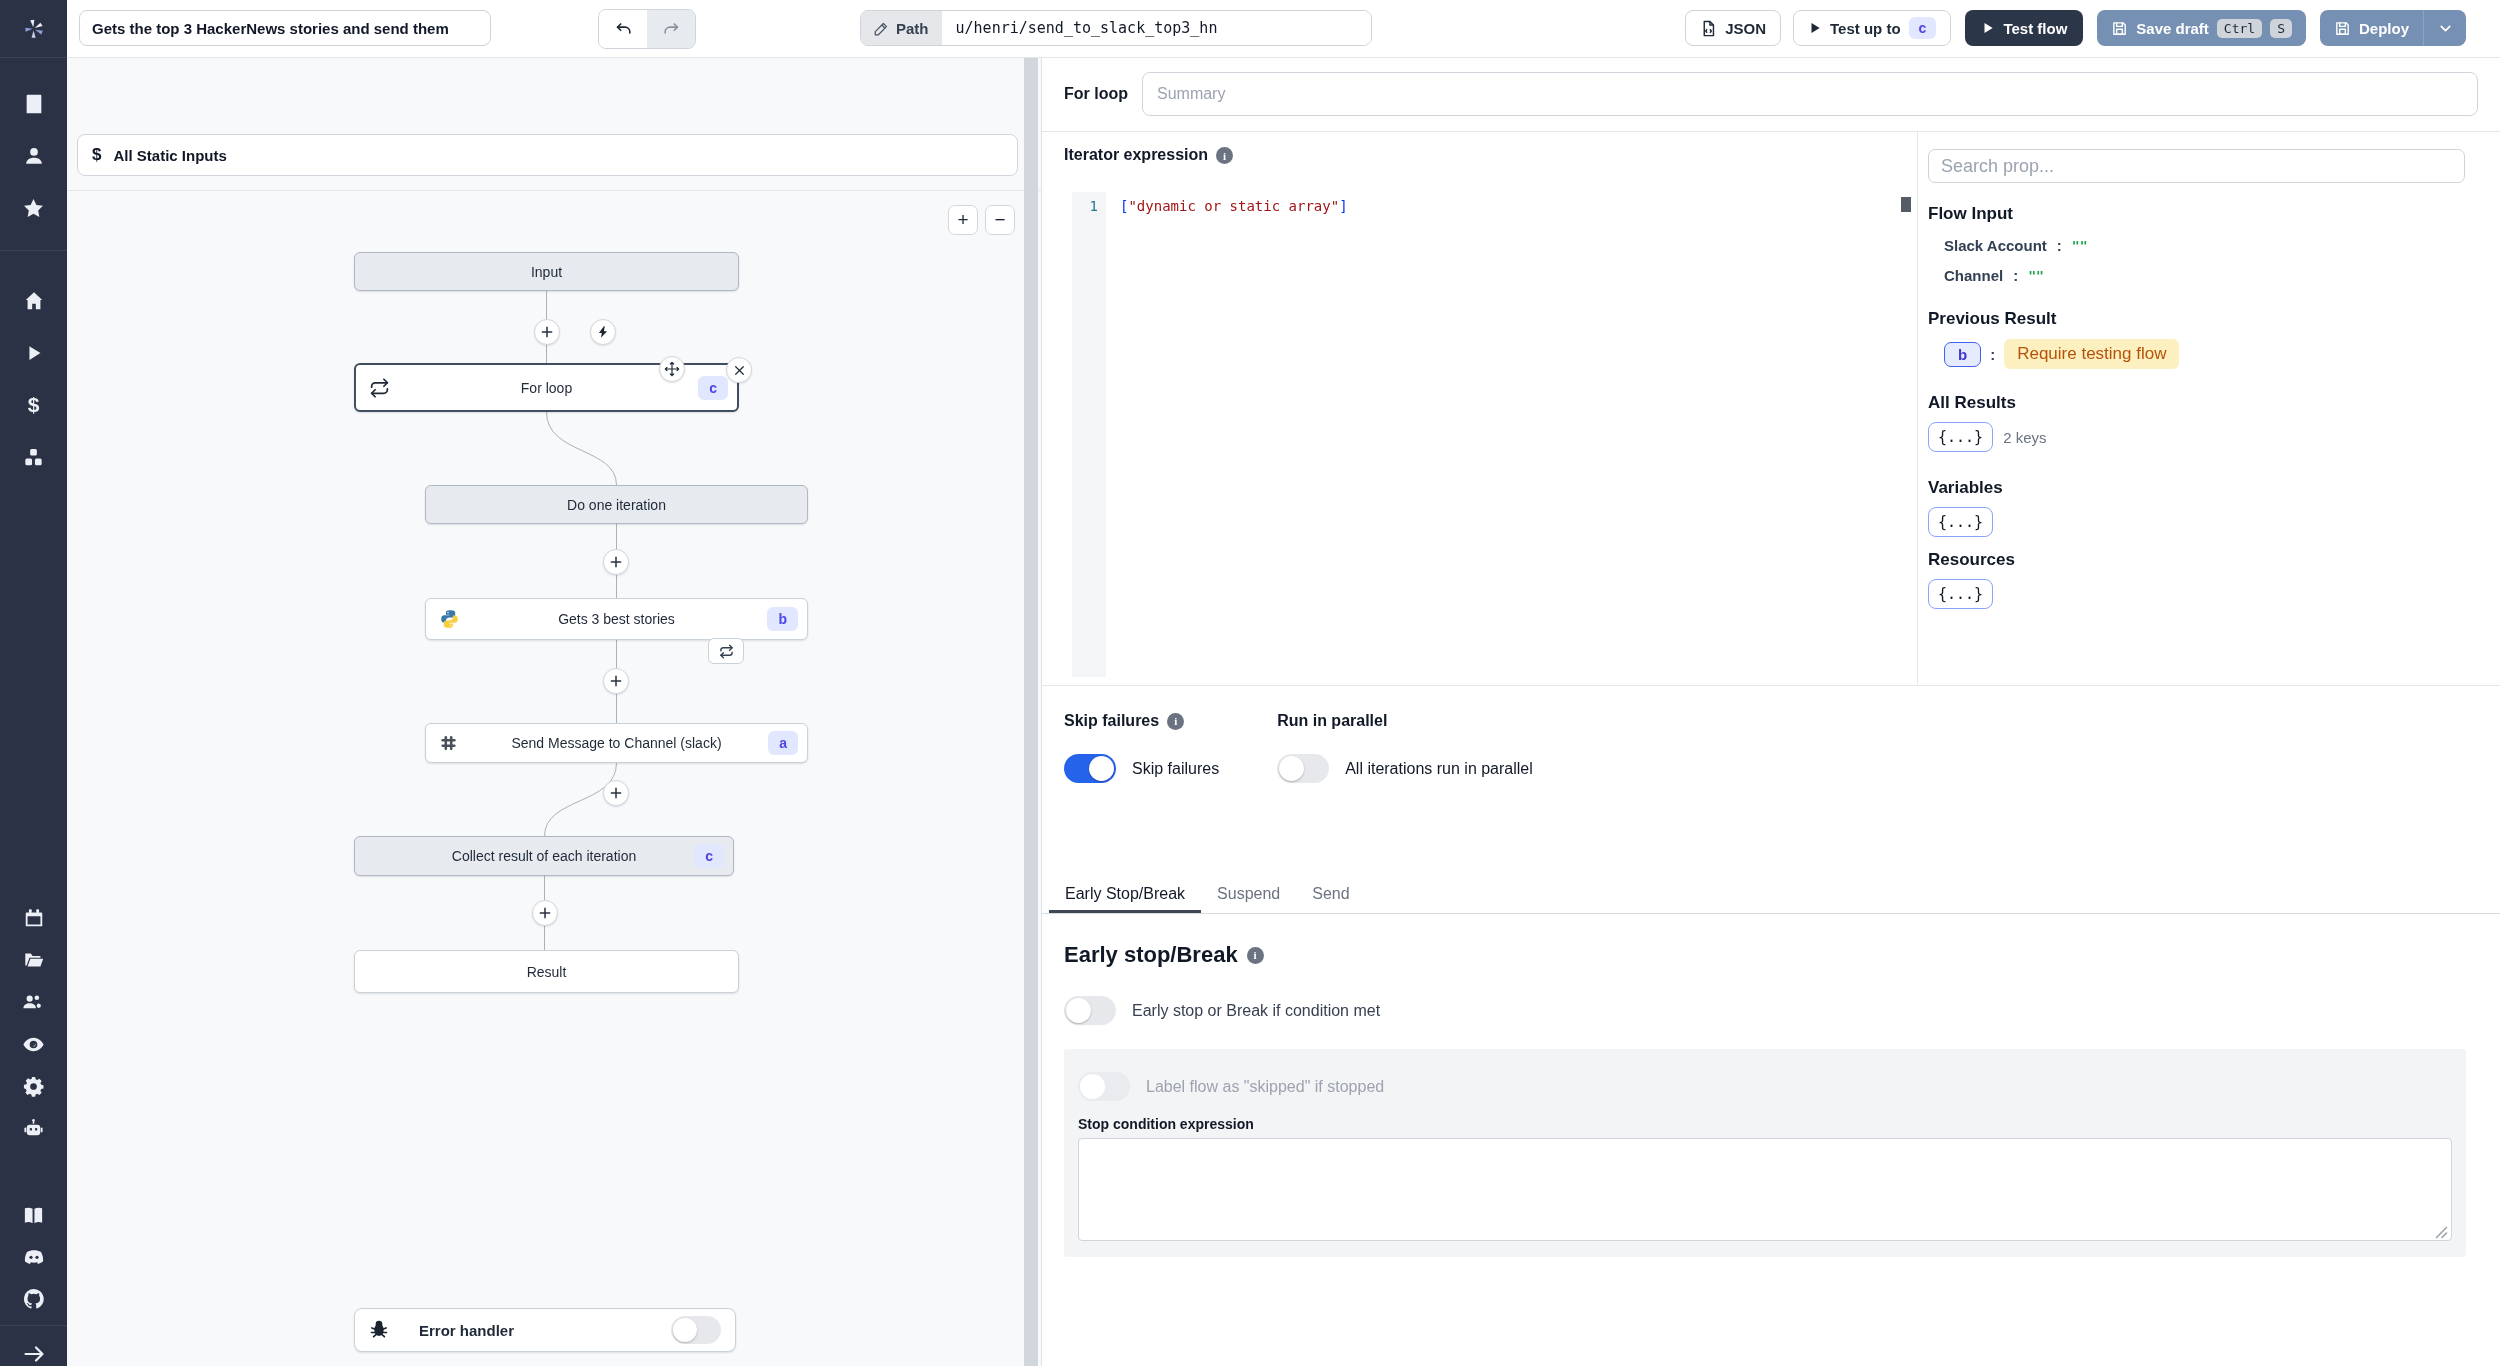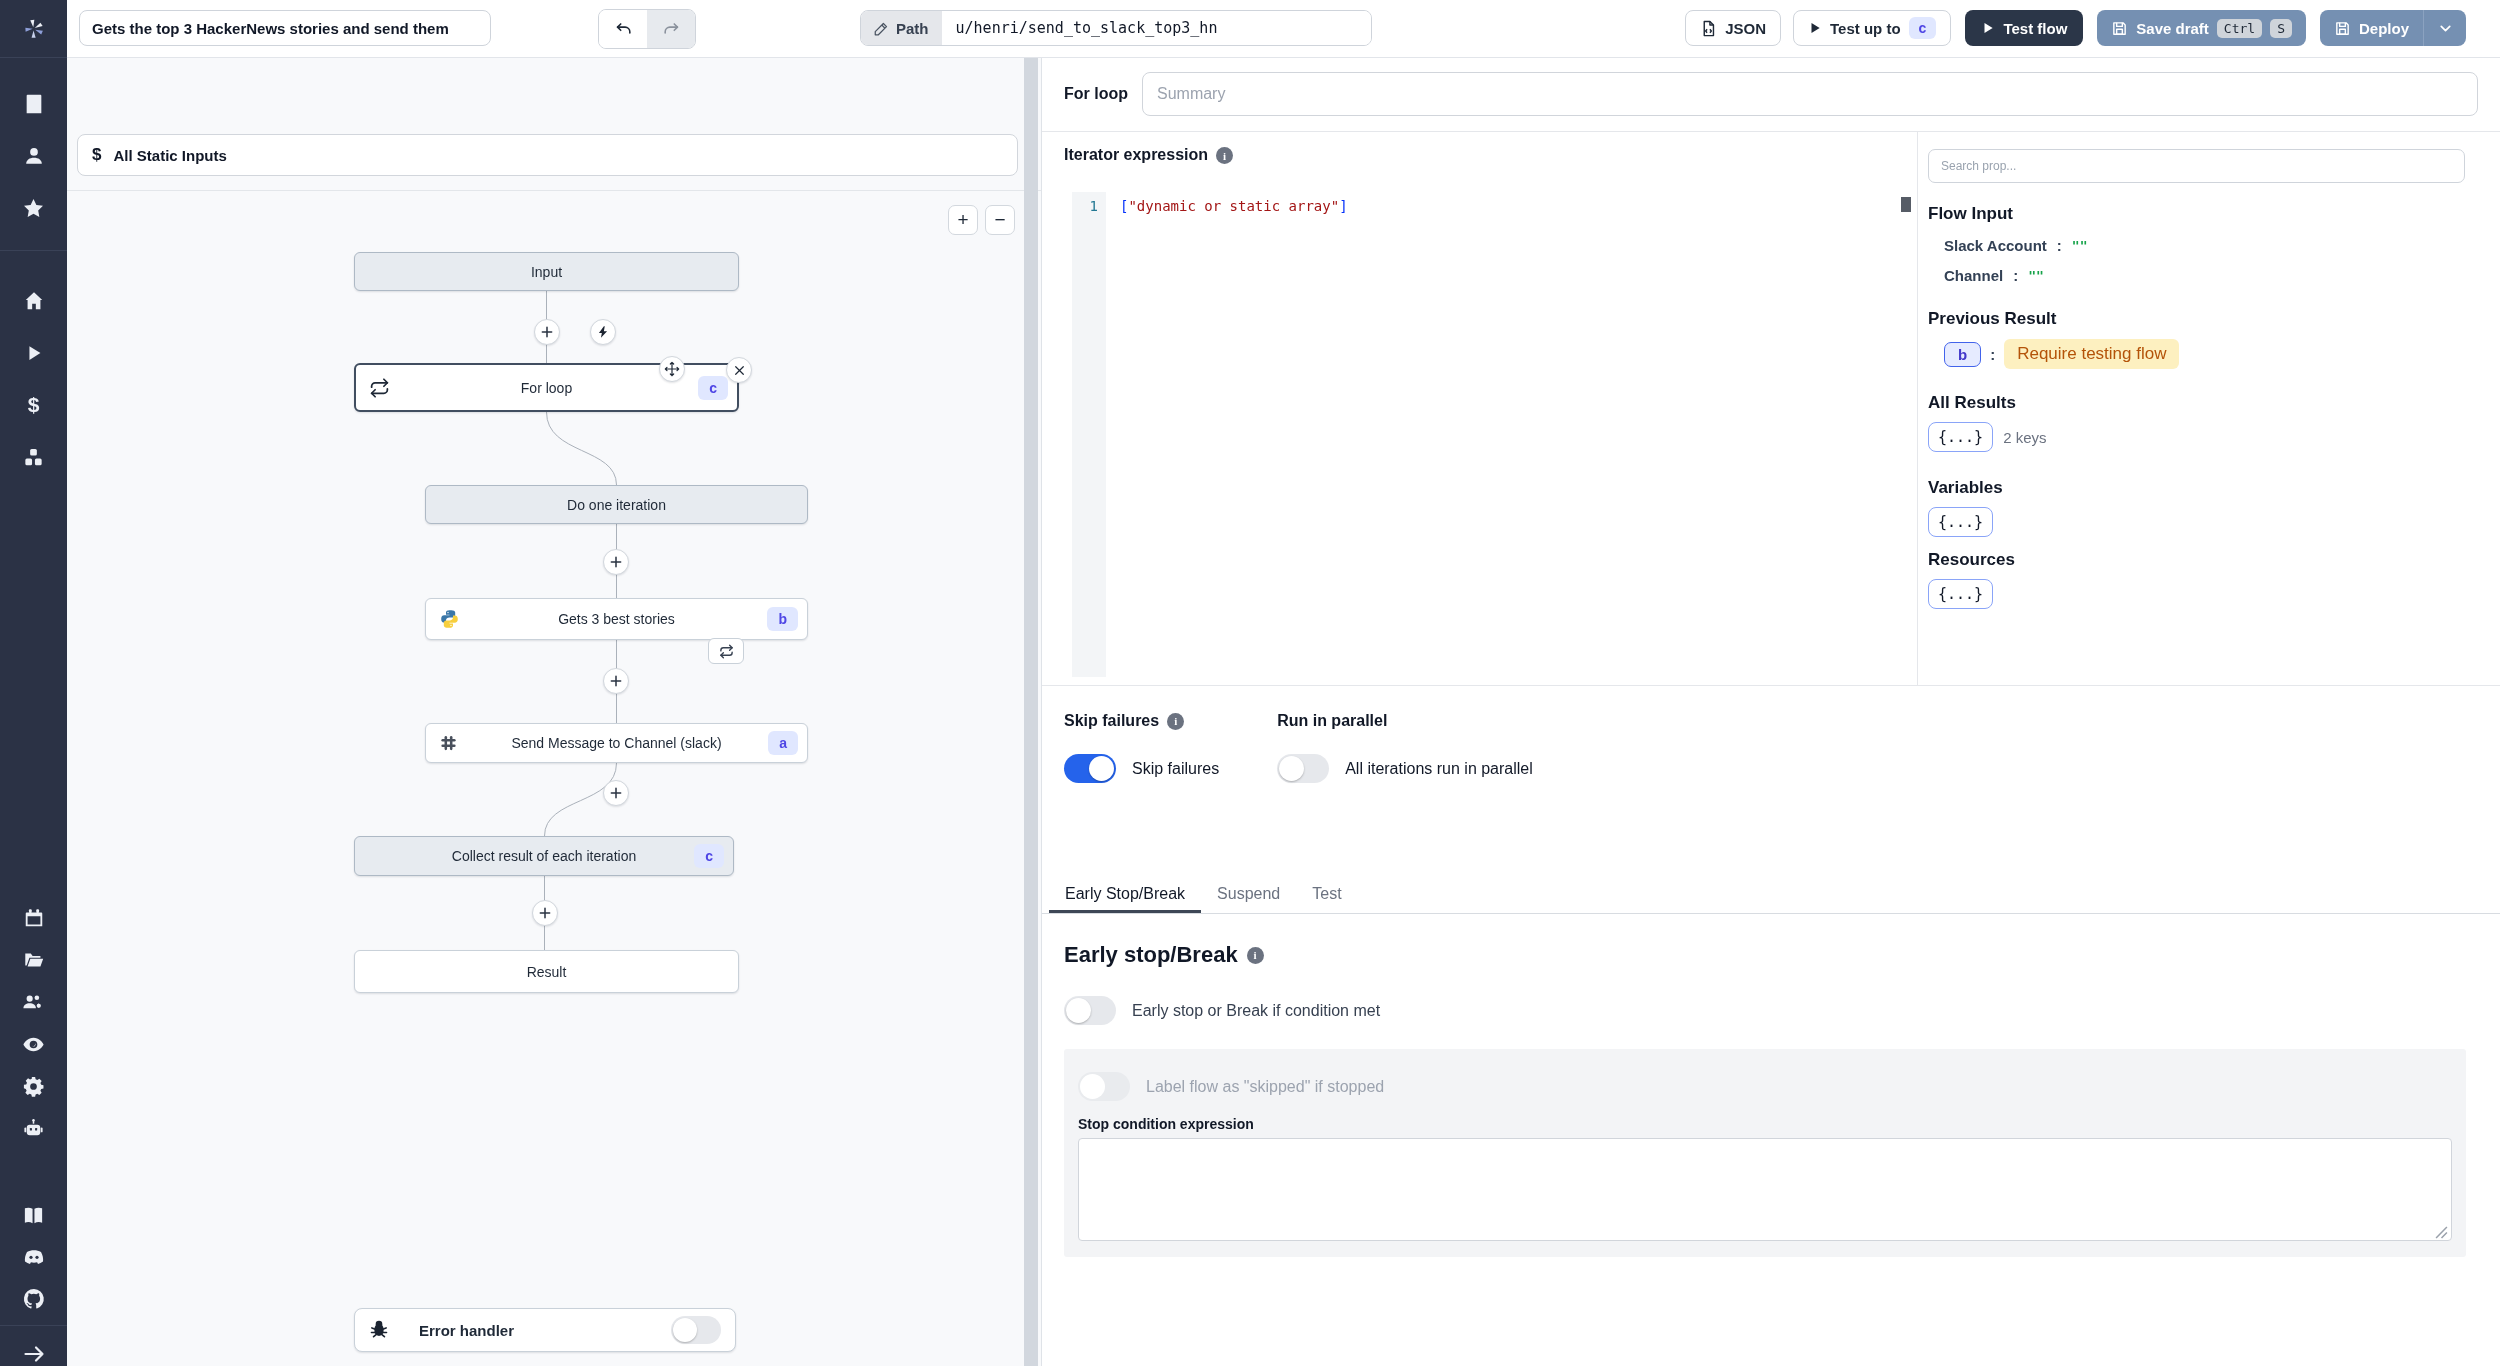--- a/index.html
+++ b/index.html
@@ -105,21 +105,21 @@
   .editor{position:absolute;left:30px;right:4px;top:60px;bottom:8px;background:#fff;}
   .ed-gutter{position:absolute;left:0;top:0;bottom:0;width:34px;background:#f3f5f7;
         font-family:"DejaVu Sans Mono",monospace;font-size:14px;color:#237893;text-align:right;
         padding:6px 8px 0 0;box-sizing:border-box;}
   .ed-code{position:absolute;left:34px;top:0;right:14px;bottom:0;padding:6px 0 0 14px;
         font-family:"DejaVu Sans Mono",monospace;font-size:14px;white-space:pre;cursor:text;}
   .tk-bracket{color:#0431fa;} .tk-string{color:#a31515;}
   .ed-ruler{position:absolute;right:2px;top:5px;width:10px;height:15px;background:#565c66;}
   .props-col{width:583px;border-left:1px solid #e5e7eb;padding:17px 35px 0 10px;box-sizing:border-box;}
   .search-input{width:100%;height:34px;border:1px solid #cfd4db;border-radius:7px;padding:0 12px;
-        font-family:"Liberation Sans",sans-serif;font-size:12px;color:#111827;outline:none;box-sizing:border-box;}
+        font-family:"Liberation Sans",sans-serif;font-size:18px;color:#111827;outline:none;box-sizing:border-box;}
   .search-input::placeholder{color:#9aa3af;}
   .prop-h{font-size:17px;font-weight:bold;color:#111827;}
   .prop-row{display:flex;align-items:center;gap:10px;padding-left:16px;font-size:15px;}
   .prop-key{font-weight:bold;color:#334155;}
   .prop-colon{color:#334155;font-weight:bold;}
   .prop-val{font-family:"DejaVu Sans Mono",monospace;font-weight:bold;color:#16a34a;font-size:13px;}
   .b-chip{background:#e6ebff;border:1px solid #4263eb;border-radius:7px;padding:3px 13px;
         color:#4338ca;font-weight:bold;font-size:15px;cursor:pointer;}
   .warn-pill{background:#fdf0c0;color:#b45309;font-size:17px;padding:5px 13px;border-radius:6px;}
   .brace-chip{display:inline-flex;align-items:center;padding:5px 9px;border:1px solid #8aa4f8;
@@ -577,21 +577,21 @@
     </div>
 
     <div class="rp-tabs">
       <div class="tab tab-active">
         <span>Early Stop/Break</span>
       </div>
       <div class="tab">
         <span>Suspend</span>
       </div>
       <div class="tab">
-        <span>Test</span>
+        <span>Send</span>
       </div>
     </div>
 
     <div class="rp-early">
       <div class="early-h">
         <span>Early stop/Break</span>
         <span class="info-dot">i</span>
       </div>
       <div class="early-toggle-row">
         <div class="tgl tgl-lg tgl-off">

